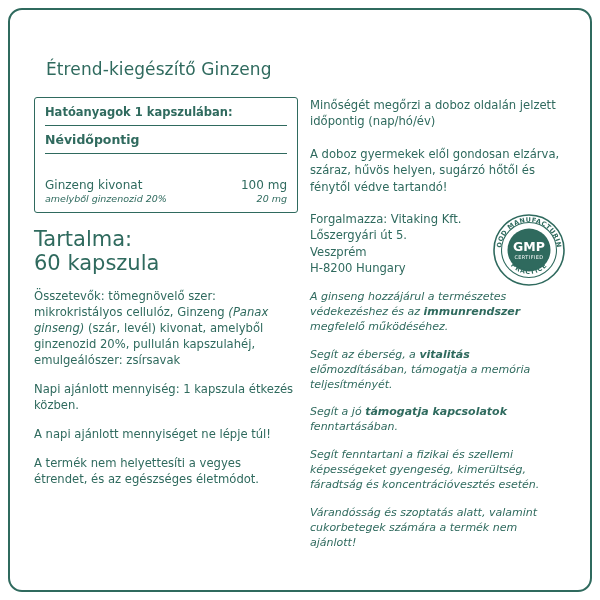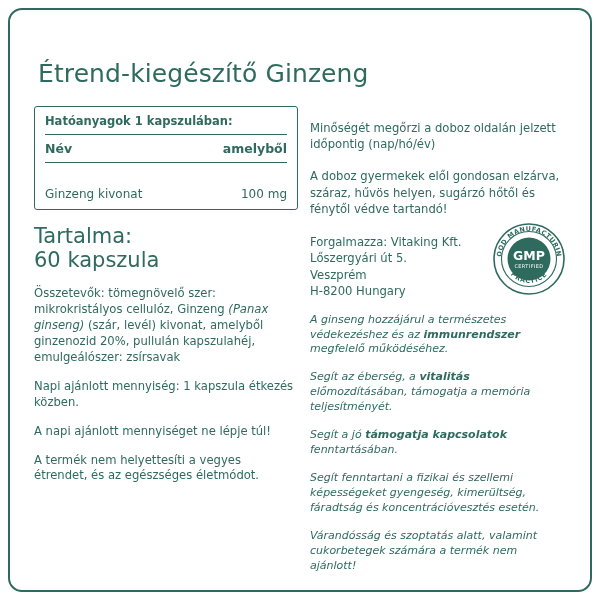--- a/index.html
+++ b/index.html
@@ -26,25 +26,25 @@
     overflow: hidden;
   }
   .inner {
     position: absolute;
     left: 20px;
     top: 20px;
     right: 20px;
     bottom: 20px;
   }
   .title {
-    font-size: 25px;
+    font-size: 17px;
     font-weight: 400;
     color: #2f6a5e;
     letter-spacing: 0.1px;
-    margin: 30px 0 0 8px;
+    margin: 30px 0 0 16px;
     line-height: 1.1;
   }
   .columns {
     display: flex;
     margin-top: 18px;
     gap: 12px;
   }
   .col-left {
     width: 268px;
     flex: none;
@@ -64,21 +64,21 @@
   }
   .nutri-head {
     font-size: 11.5px;
     font-weight: bold;
     color: #2f6a5e;
     padding-bottom: 6px;
     border-bottom: 1px solid #2f6a5e;
   }
   .nutri-subhead {
     display: flex;
-    justify-content: space-between;
+    justify-content: flex-start;
     font-size: 12.5px;
     font-weight: bold;
     color: #2f6a5e;
     padding: 6px 0 6px 0;
     border-bottom: 1px solid #2f6a5e;
   }
   .nutri-row {
     display: flex;
     justify-content: space-between;
     font-size: 12px;
@@ -109,21 +109,21 @@
   .para {
     margin: 13px 0 0 4px;
     font-size: 11.6px;
     line-height: 1.38;
     color: #2f6a5e;
   }
   .para b { font-weight: normal; }
   .para i { font-style: italic; }
 
   .para-right {
-    margin: 14px 0 0 0;
+    margin: 0 0 0 0;
     font-size: 11.6px;
     line-height: 1.42;
     color: #2f6a5e;
   }
   .gap-top-lg { margin-top: 16px; }
 
   .italic-claim {
     font-size: 11px;
     font-style: italic;
     line-height: 1.36;
@@ -157,25 +157,29 @@
     <h1 class="title">Étrend-kiegészítő Ginzeng</h1>
 
     <div class="columns">
 
       <div class="col-left">
 
         <div class="nutri-box">
           <div class="nutri-head">Hatóanyagok 1 kapszulában:</div>
           <div class="nutri-subhead">
             <span>Név</span>
-            <span>amelyből</span>
+            <span>időpontig</span>
           </div>
           <div class="nutri-row">
             <span>Ginzeng kivonat</span>
             <span class="qty">100 mg</span>
+          </div>
+          <div class="nutri-sub">
+            <span>amelyből ginzenozid 20%</span>
+            <span class="qty">20 mg</span>
           </div>
         </div>
 
         <div class="content-heading">
           <div>Tartalma:</div>
           <div>60 kapszula</div>
         </div>
 
         <p class="para">
           <b>Összetevők:</b><span> tömegnövelő szer: mikrokristályos cellulóz, Ginzeng </span><i>(Panax ginseng)</i><span> (szár, levél) kivonat, amelyből ginzenozid 20%, pullulán kapszulahéj, emulgeálószer: zsírsavak</span>

